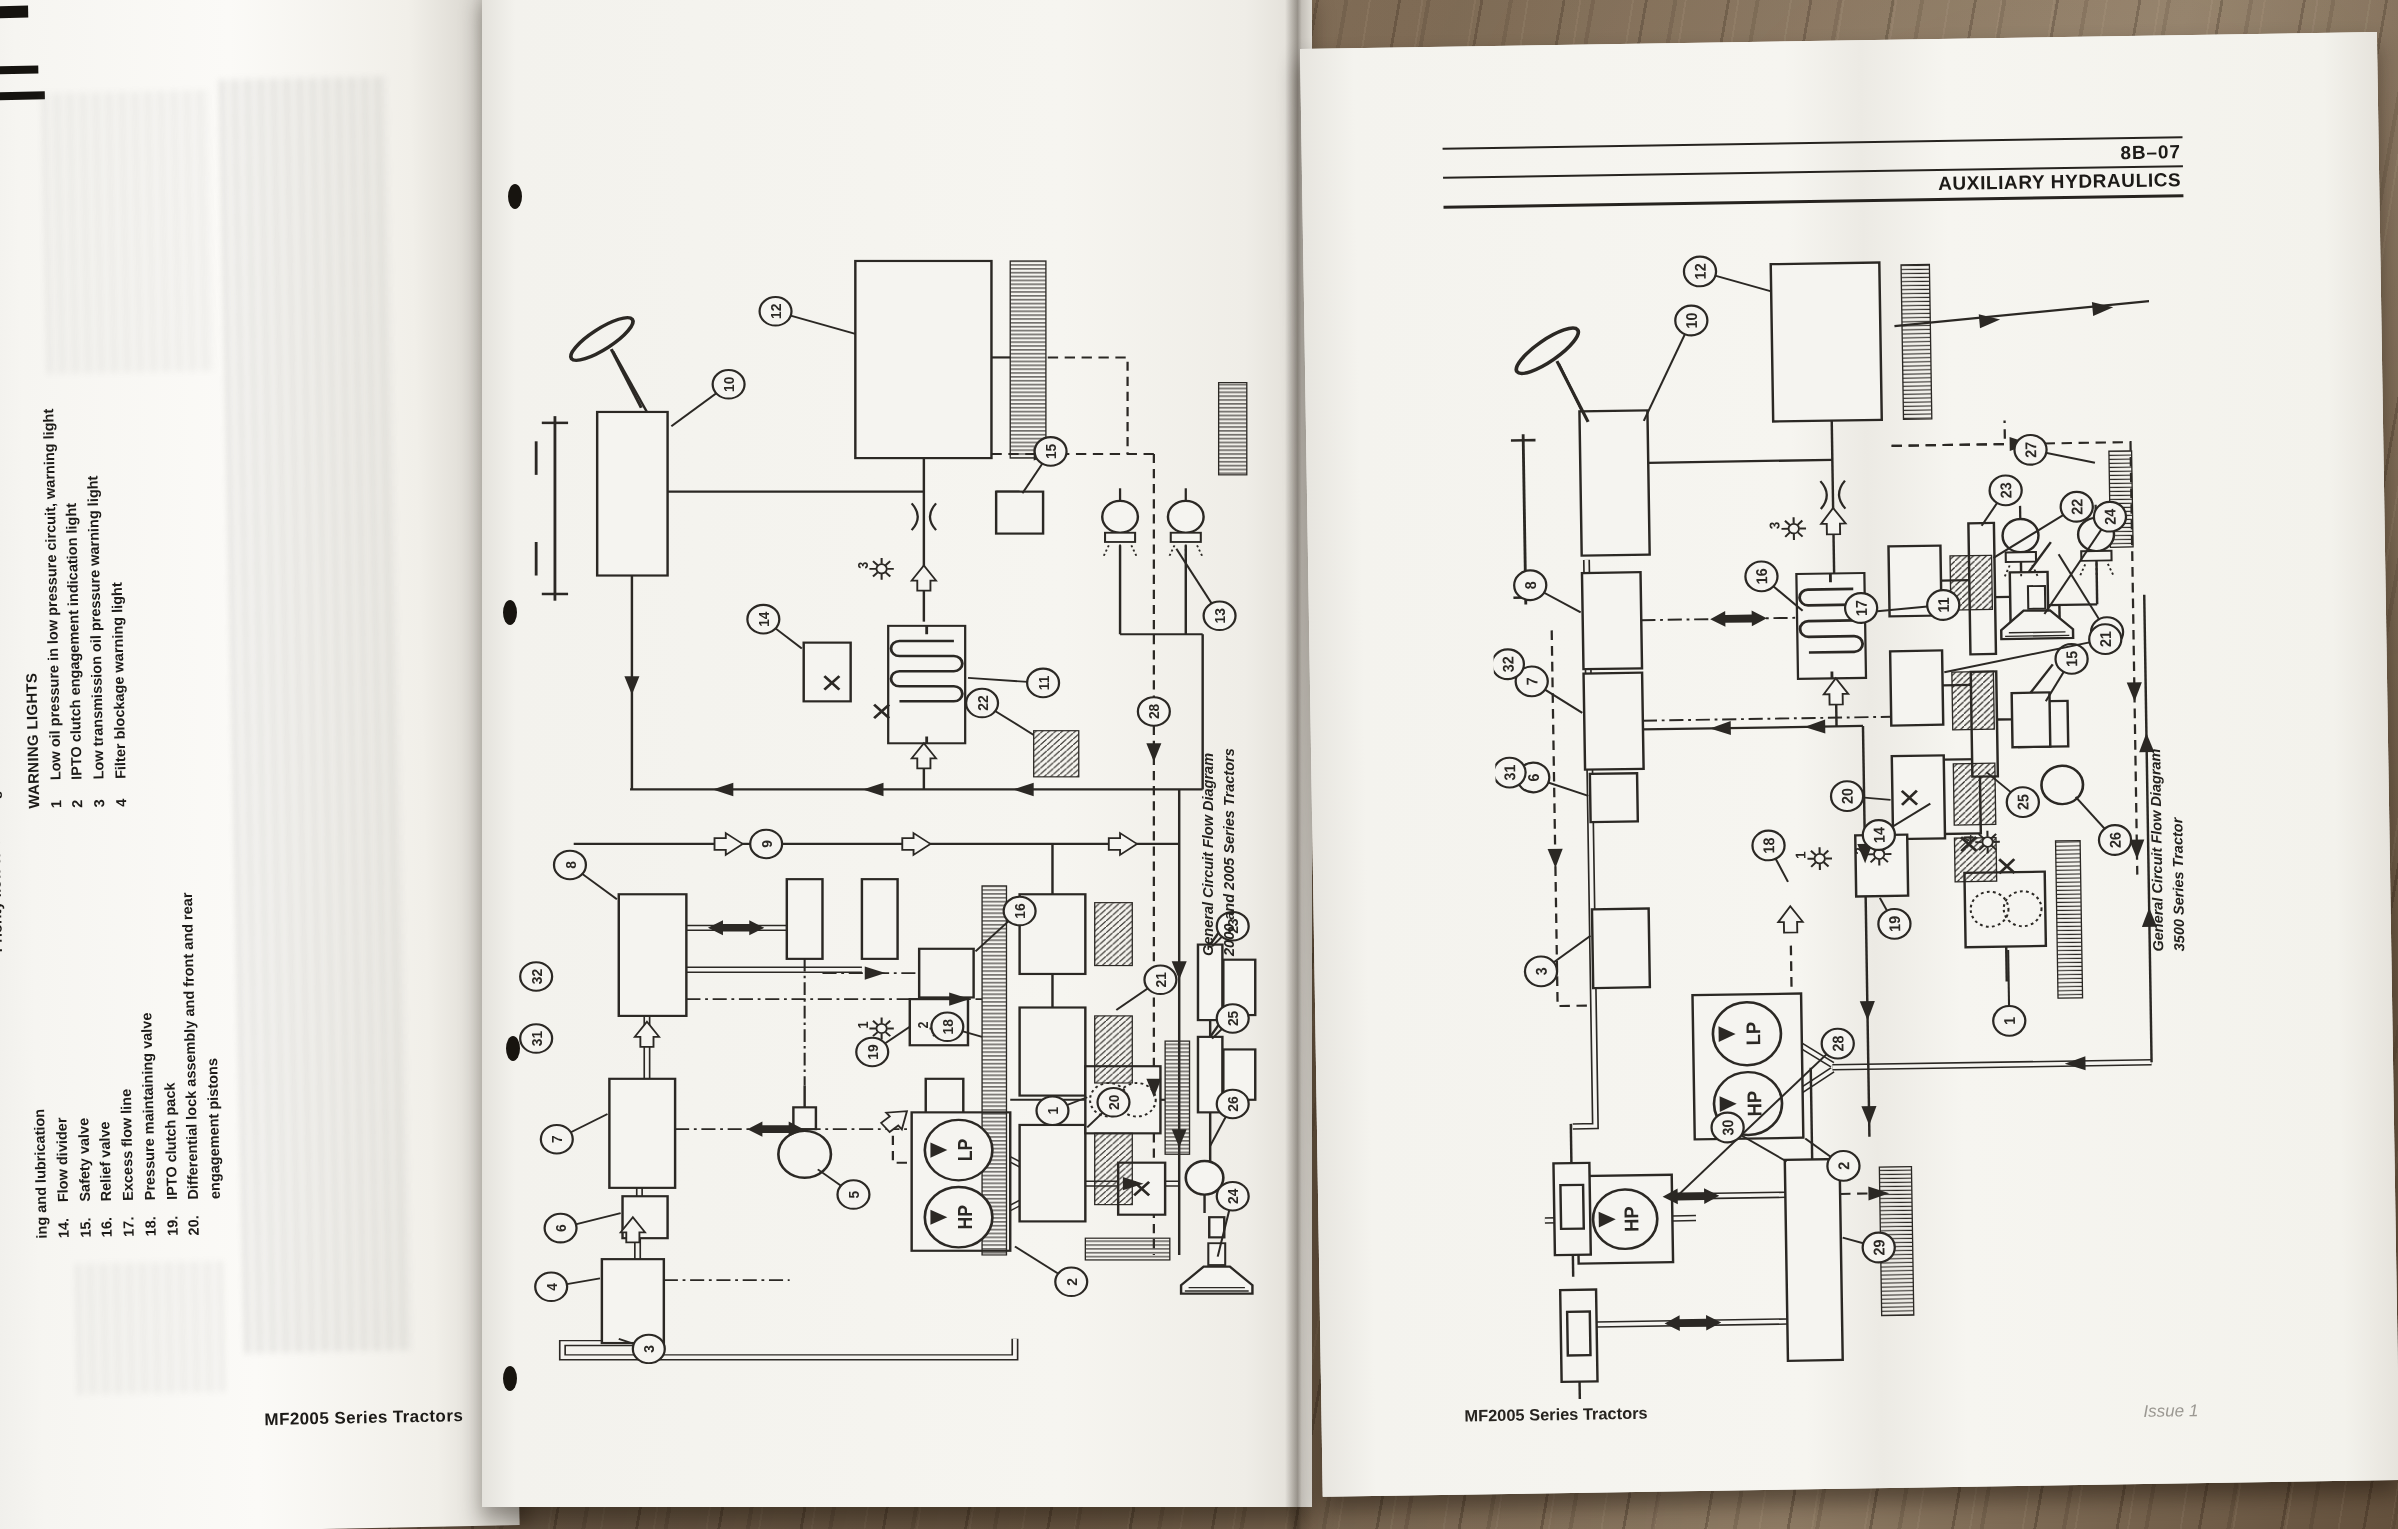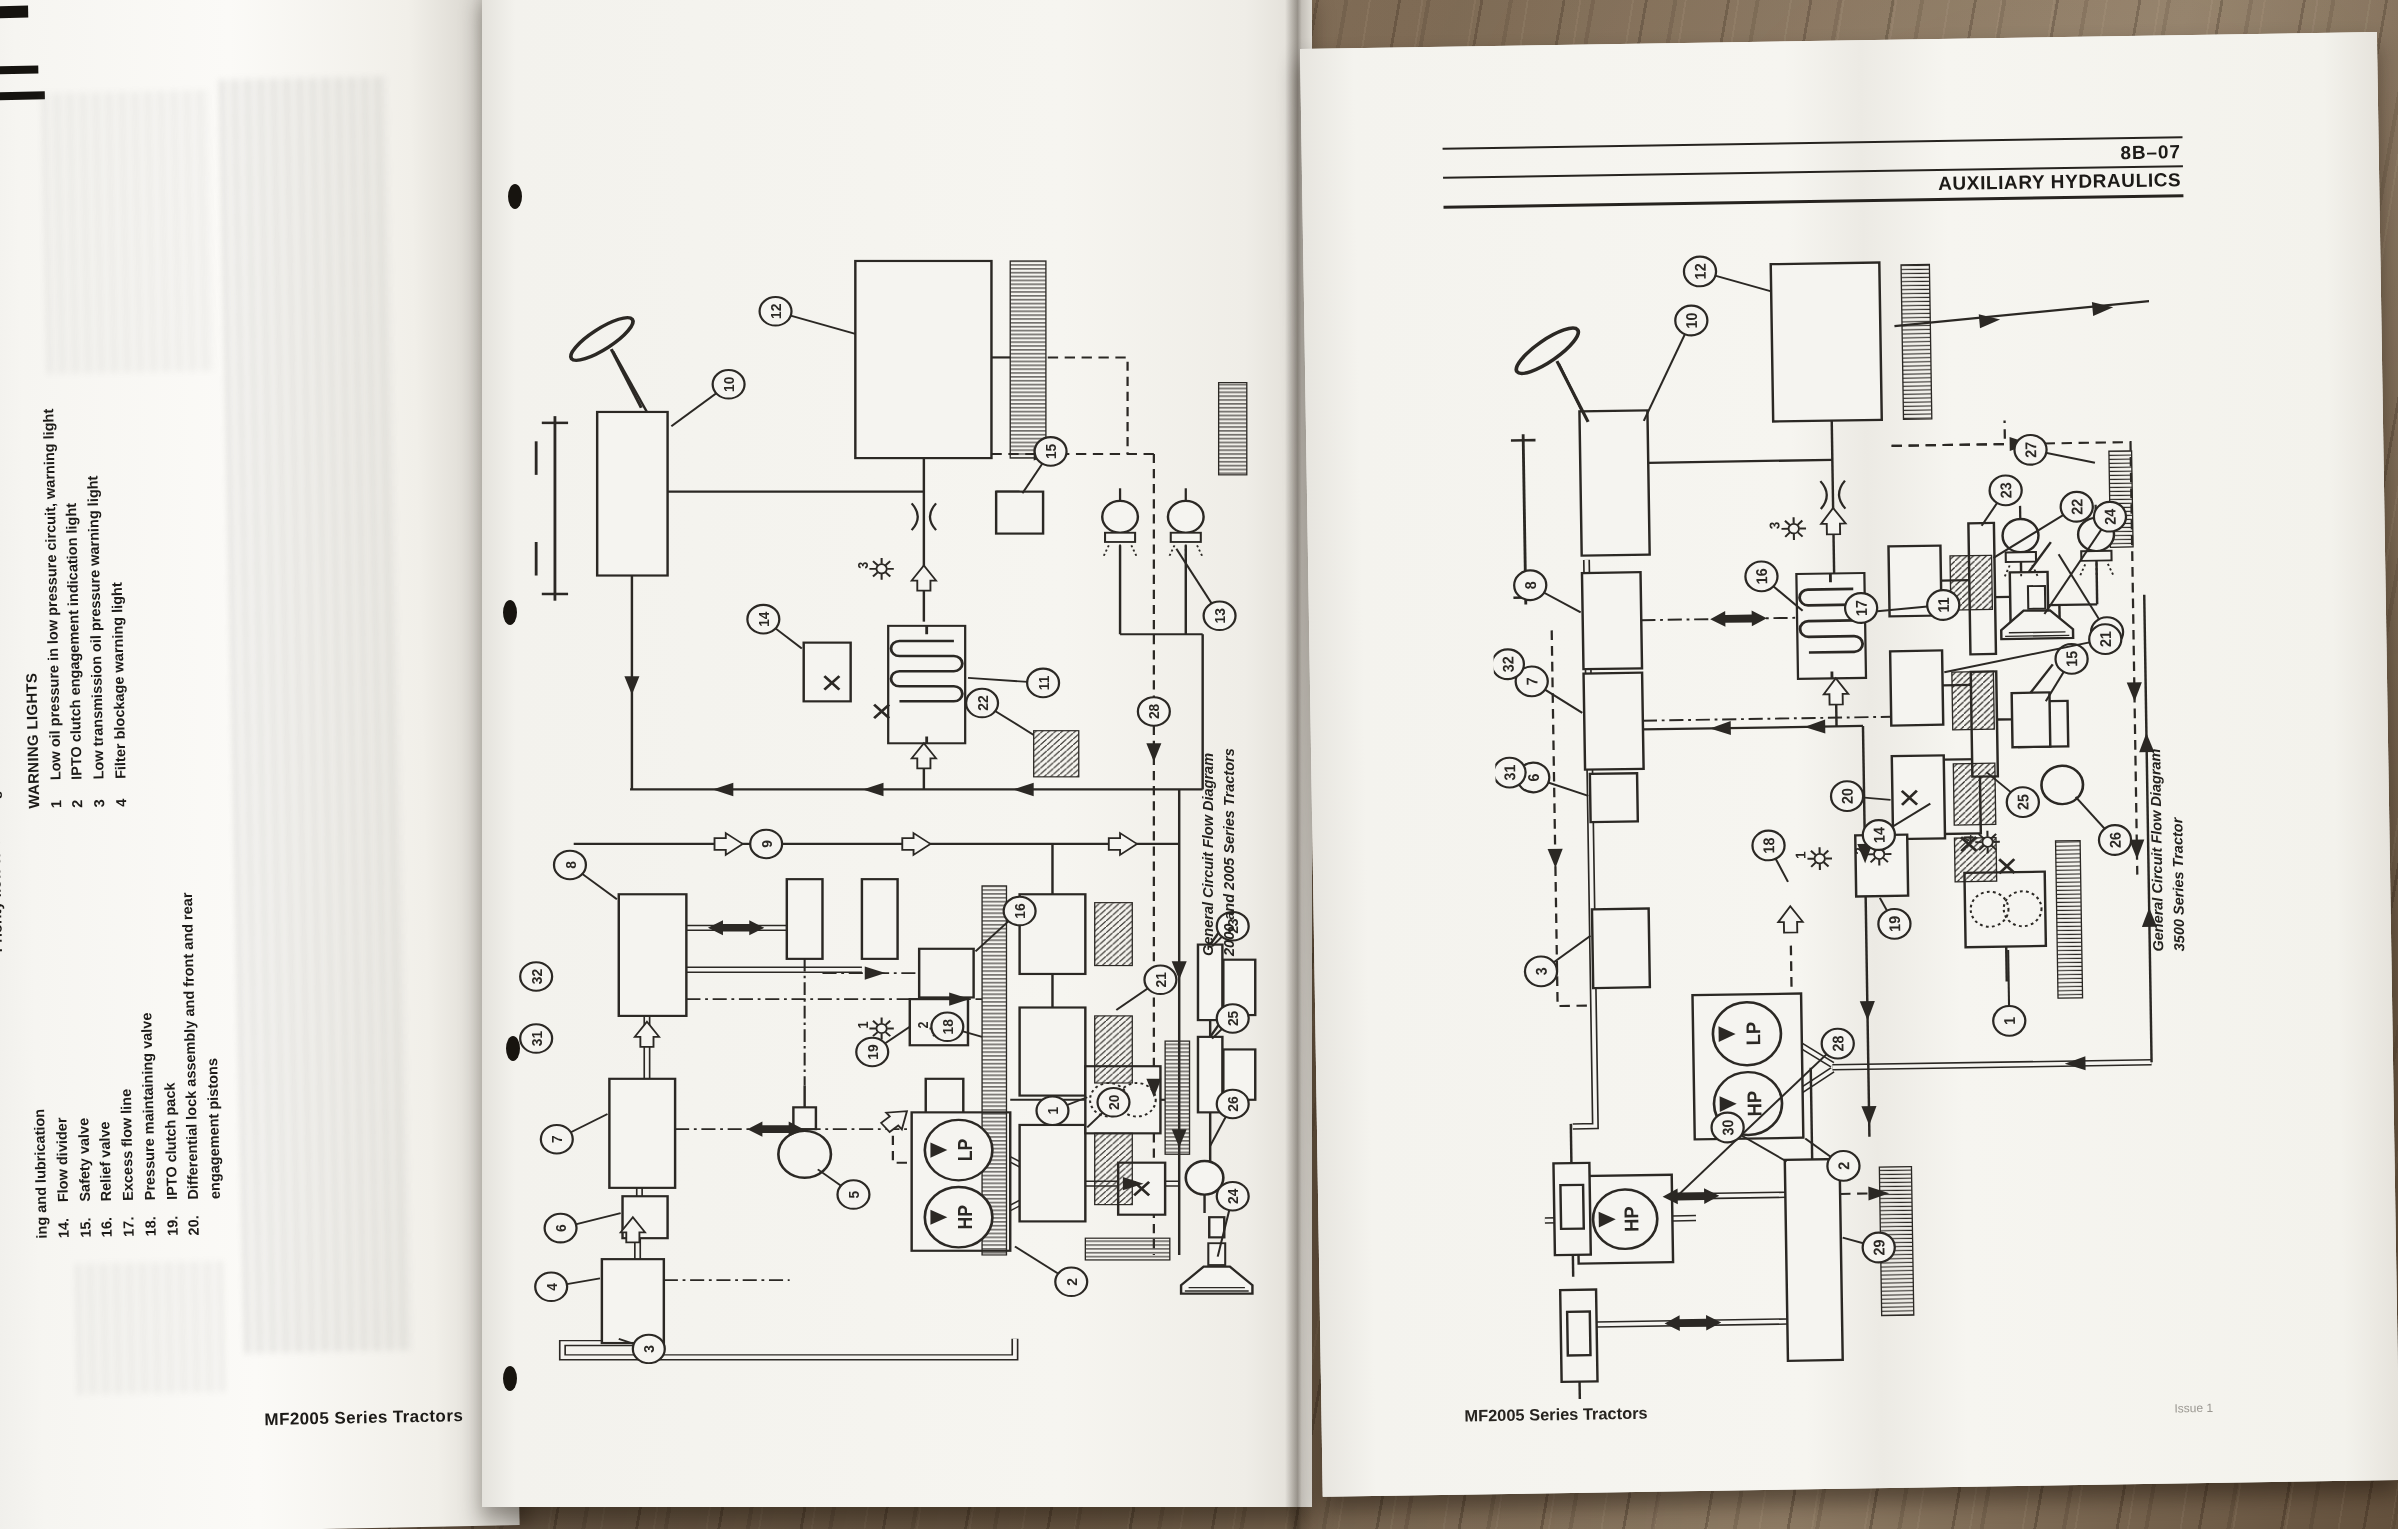--- a/index.html
+++ b/index.html
@@ -54,21 +54,21 @@
       linear-gradient(90deg,#e7e5df 0%,#f4f3ee 5%,#f6f5f0 45%,#eceae4 52%,#f6f5f0 60%,#f3f2ec 95%,#e6e3dc 100%),
       #f5f4ef;
     box-shadow:0 13px 22.5px rgba(20,12,5,.45);
   }
   #pageC .hdr{position:absolute;left:141px;top:101px;width:740px;text-align:right;color:#1c1a17;}
   #pageC .hdr .rule{border-top:2.2px solid #26231f;margin:0;}
   #pageC .hdr .rule.heavy{border-top:3.7px solid #26231f;}
   #pageC .pageno{font-weight:bold;font-size:19px;letter-spacing:0.9px;padding:2.8px 1.9px 1.9px 0;}
   #pageC .sect{font-weight:bold;font-size:19px;letter-spacing:0.6px;padding:2.8px 1.9px 2.8px 0;}
   #pageC .foot-l{position:absolute;left:143px;top:1360px;font-weight:bold;font-size:16.4px;color:#26231f;}
-  #pageC .foot-r{position:absolute;left:853px;top:1366px;font-size:12px;color:#9b9892;}
+  #pageC .foot-r{position:absolute;left:822px;top:1366px;font-style:italic;font-size:17px;color:#9b9892;}
   .fold{position:absolute;left:1285px;top:0;width:28px;height:1529px;
     background:linear-gradient(90deg,transparent,rgba(30,20,10,.38) 45%,rgba(30,20,10,.15) 60%,transparent);}
   svg{position:absolute;}
   svg text{font-family:"Liberation Sans",sans-serif;}
 </style>
 </head>
 <body>
 
 <div class="page" id="pageA">
   <div class="bar" style="left:71px;top:34px;width:47px;height:12px;"></div>

